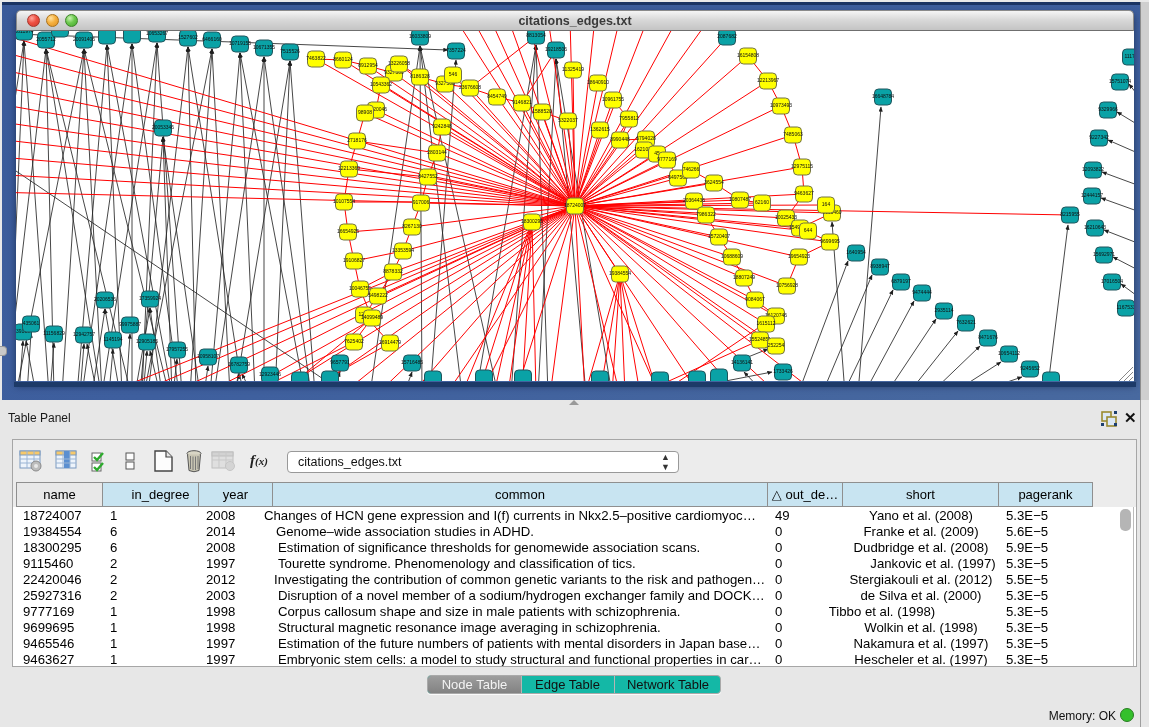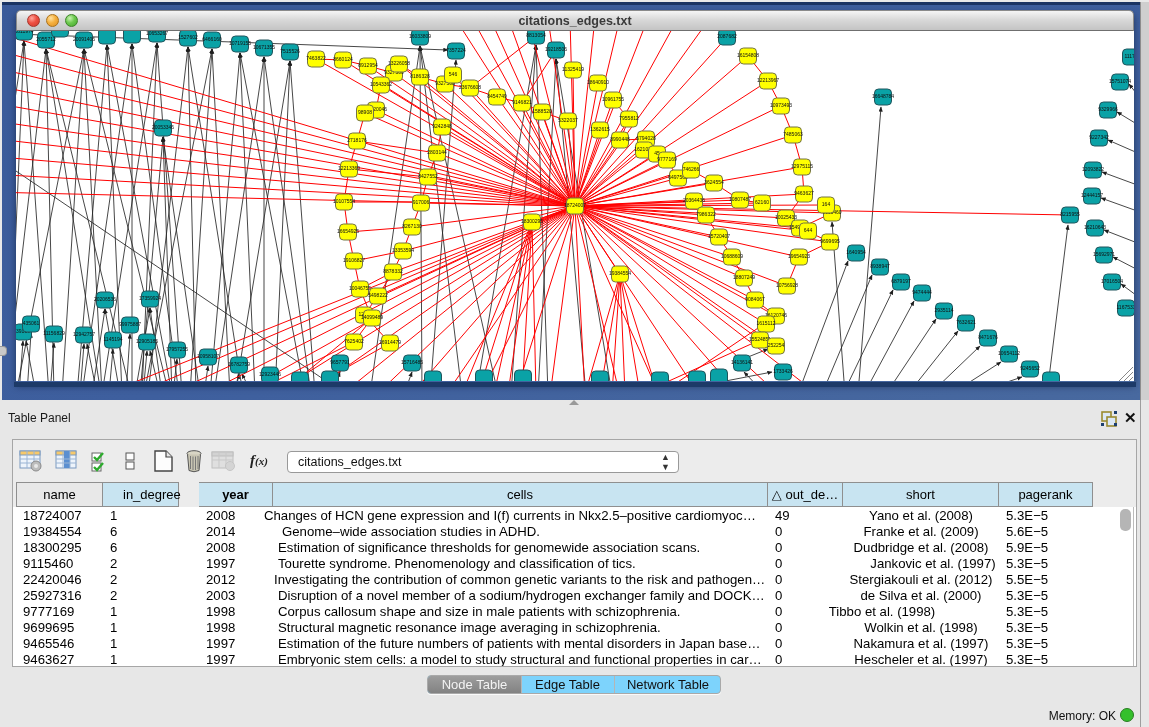--- a/index.html
+++ b/index.html
@@ -21,21 +21,21 @@
 #px{left:1124px;top:409px;font-size:15px;font-weight:bold;color:#111;}
 #pbox{left:12px;top:439px;width:1125px;height:228px;background:#ececec;border:1px solid #a6a6a6;}
 #combo{left:287px;top:451px;width:392px;height:22px;background:#fff;border:1px solid #999;border-radius:4px;font-size:12.5px;color:#111;line-height:20px;padding-left:10px;}
 #combo .ars{position:absolute;right:8px;top:0;font-size:9px;line-height:10px;color:#333;text-align:center;}
 .hcell{top:482px;height:25px;background:#c8e4f1;border:1px solid #8f8f8f;border-left:none;
  font-size:13px;color:#000;text-align:center;line-height:23px;}
 .drow{position:absolute;height:16px;font-size:13.2px;color:#000;line-height:15px;}
 .drow span{position:absolute;white-space:nowrap;}
 .drow .ctr{text-align:center;}
 #vscroll{left:1120px;top:509px;width:11px;height:22px;background:#b5b5b5;border-radius:5px;}
-#tabs{left:427px;top:675px;width:294px;height:19px;border:1px solid #a9a9a9;border-radius:4px;background:#7dd3fc;
+#tabs{left:427px;top:675px;width:294px;height:19px;border:1px solid #a9a9a9;border-radius:4px;background:#14b8a6;
  font-size:13px;line-height:17px;text-align:center;box-shadow:0 1px 0 rgba(255,255,255,.8);}
 #tabs .seg{position:absolute;top:0;height:17px;}
 #mem{right:33px;top:709px;font-size:12px;color:#111;}
 #memdot{left:1120px;top:708px;width:14px;height:14px;border-radius:50%;background:#35c02c;border:1.5px solid #2a7d23;}
 #brline{left:1140px;top:400px;width:1px;height:327px;background:#9e9e9e;}
 .icon{top:449px;}
 </style></head>
 <body>
 <div class="abs" id="bluebg"></div>
 <div class="abs" id="rstrip"></div>
@@ -685,42 +685,42 @@
 <svg class="abs icon" style="left:211px" width="26" height="24" opacity="0.55">
  <rect x="1" y="3" width="21" height="16" fill="#d6d6d6" stroke="#9a9a9a"></rect>
  <rect x="1" y="3" width="21" height="4" fill="#bdbdbd" stroke="#9a9a9a"></rect>
  <path d="M1 11 h21 M8 3 v16 M15 3 v16" stroke="#ababab" fill="none"></path>
  <circle cx="19" cy="17" r="4.5" fill="#c2c2c2" stroke="#a5a5a5"></circle>
 </svg>
 <div class="abs" style="left:250px;top:452px;font-size:15px;font-style:italic;font-weight:bold;color:#222;font-family:'Liberation Serif',serif;">f<span style="font-size:11px">(x)</span></div>
 <div class="abs" id="combo">citations_edges.txt<span class="ars">▲<br>▼</span></div>
 
 <div class="abs hcell" style="left:16px;width:87px;background:#e8e8e8;border-left:1px solid #8f8f8f;">name</div>
-<div class="abs hcell" style="left:103px;width:76px;padding-left:20px;">in_degree</div>
-<div class="abs hcell" style="left:199px;width:74px;font-weight:bold;">year</div>
-<div class="abs hcell" style="left:273px;width:495px;">cells</div>
+<div class="abs hcell" style="left:103px;width:96px;padding-left:20px;">in_degree</div>
+<div class="abs hcell" style="left:199px;width:74px;">year</div>
+<div class="abs hcell" style="left:273px;width:495px;">common</div>
 <div class="abs hcell" style="left:768px;width:75px;">△ out_de…</div>
 <div class="abs hcell" style="left:843px;width:156px;">short</div>
 <div class="abs hcell" style="left:999px;width:94px;">pagerank</div>
 <div class="abs" style="left:13px;top:507px;width:1123px;height:159px;background:#fff;overflow:hidden;">
 <div style="position:relative;left:-13px;top:-507px;width:1149px;height:727px;">
       <div class="drow" style="top:508px">
         <span style="left:23px">18724007</span>
         <span style="left:110px">1</span>
         <span style="left:206px">2008</span>
         <span style="left:264px;width:491px;overflow:hidden">Changes of HCN gene expression and I(f) currents in Nkx2.5–positive cardiomyoc…</span>
         <span style="left:775px">49</span>
         <span class="ctr" style="left:843px;width:156px">Yano et al. (2008)</span>
         <span style="left:1006px">5.3E−5</span>
       </div>
       <div class="drow" style="top:524px">
         <span style="left:23px">19384554</span>
         <span style="left:110px">6</span>
         <span style="left:206px">2014</span>
-        <span style="left:282px;width:491px;overflow:hidden">Genome–wide association studies in ADHD.</span>
+        <span style="left:276px;width:491px;overflow:hidden">Genome–wide association studies in ADHD.</span>
         <span style="left:775px">0</span>
         <span class="ctr" style="left:843px;width:156px">Franke et al. (2009)</span>
         <span style="left:1006px">5.6E−5</span>
       </div>
       <div class="drow" style="top:540px">
         <span style="left:23px">18300295</span>
         <span style="left:110px">6</span>
         <span style="left:206px">2008</span>
         <span style="left:278px;width:491px;overflow:hidden">Estimation of significance thresholds for genomewide association scans.</span>
         <span style="left:775px">0</span>

